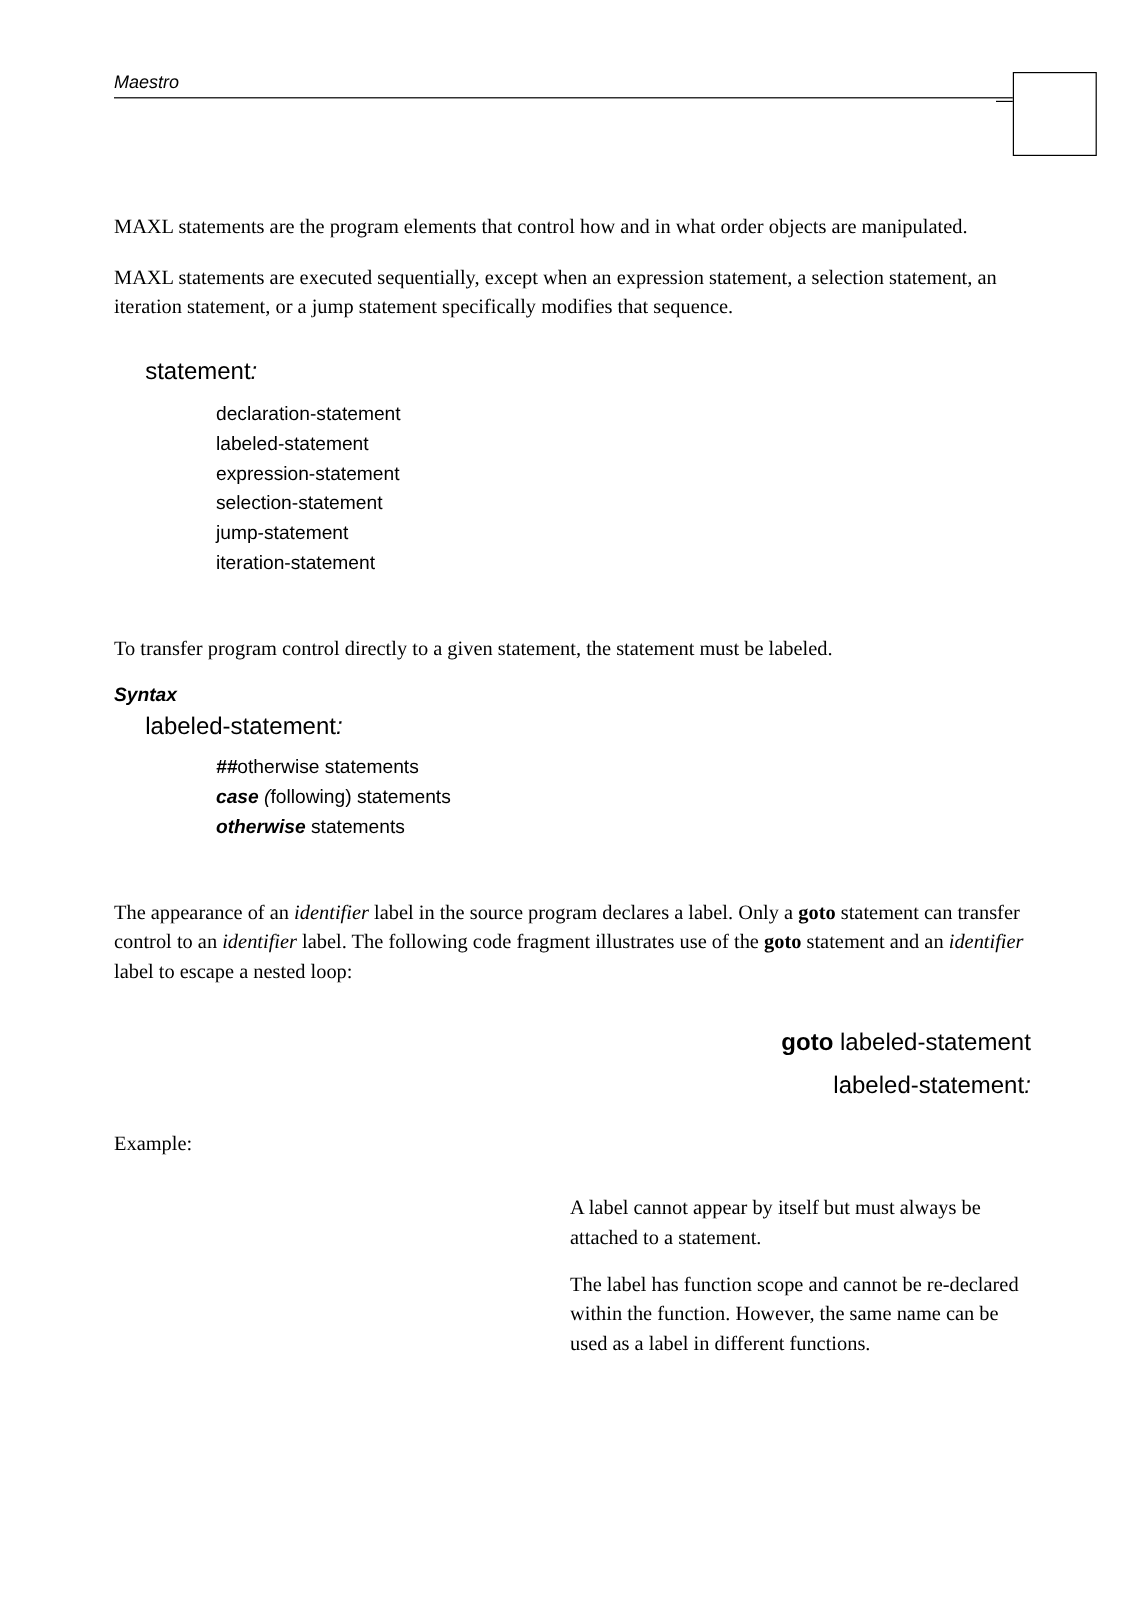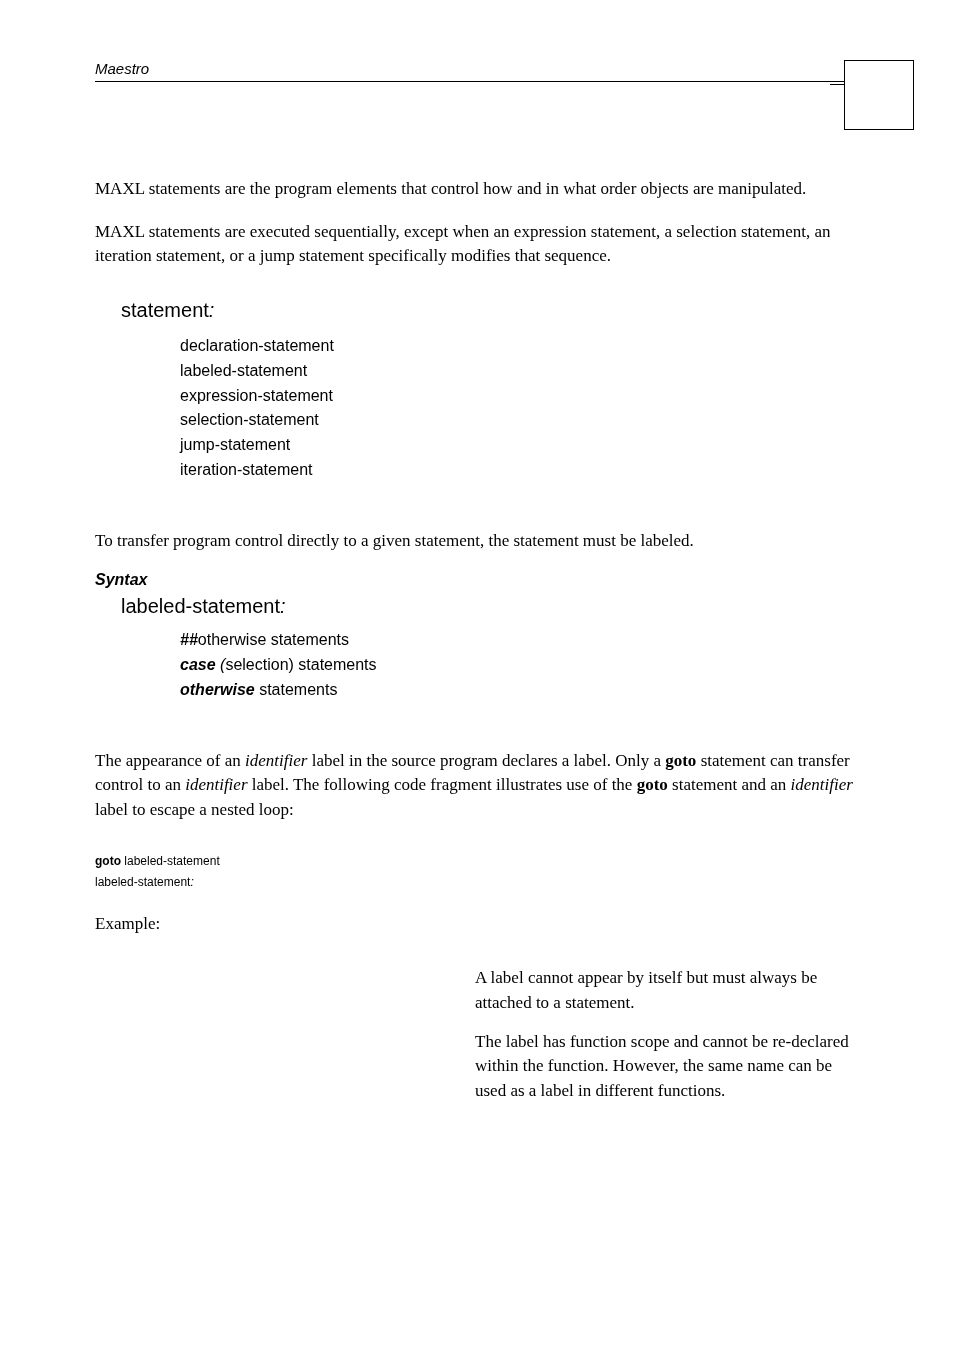--- a/index.html
+++ b/index.html
@@ -77,23 +77,25 @@
     font-family: Arial, Helvetica, sans-serif;
     font-size: 16px;
     margin-left: 85px;
     line-height: 1.55;
   }
   .kw-bi { font-weight: bold; font-style: italic; }
   .kw-b  { font-weight: bold; }
   .it    { font-style: italic; }
   .goto-block {
     font-family: Arial, Helvetica, sans-serif;
-    font-size: 12px;
+    font-size: 20px;
+    margin-left: 30px;
     margin-top: 28px;
     line-height: 1.8;
+    text-align: right;
   }
   .right-col {
     margin-left: 380px;
     max-width: 380px;
     font-size: 17px;
     line-height: 1.45;
     margin-top: 30px;
   }
   .right-col p { margin-bottom: 14px; }
   .spacer-lg { height: 46px; }
@@ -133,21 +135,21 @@
 
     <div class="section-heading">Syntax</div>
 
     <div class="grammar-head" style="margin-top:6px;">
       <span>labeled-statement</span><span class="colon-it">:</span>
     </div>
     <div class="grammar-line" style="margin-top:10px;">
       <span class="kw-bi">##</span><span>otherwise  statements</span>
     </div>
     <div class="grammar-line">
-      <span class="kw-bi">case </span><span class="it">(</span><span>selection)  statements</span>
+      <span class="kw-bi">case </span><span class="it">(</span><span>following)  statements</span>
     </div>
     <div class="grammar-line">
       <span class="kw-bi">otherwise</span><span>  statements</span>
     </div>
 
     <div class="spacer-lg"></div>
 
     <p class="para">
       <span>The appearance of an </span><span class="it">identifier</span><span> label in the source program declares a label. Only a </span><span class="kw-b">goto</span><span> statement can transfer control to an </span><span class="it">identifier</span><span> label. The following code fragment illustrates use of the </span><span class="kw-b">goto</span><span> statement and an </span><span class="it">identifier</span><span> label to escape a nested loop:</span>
     </p>

